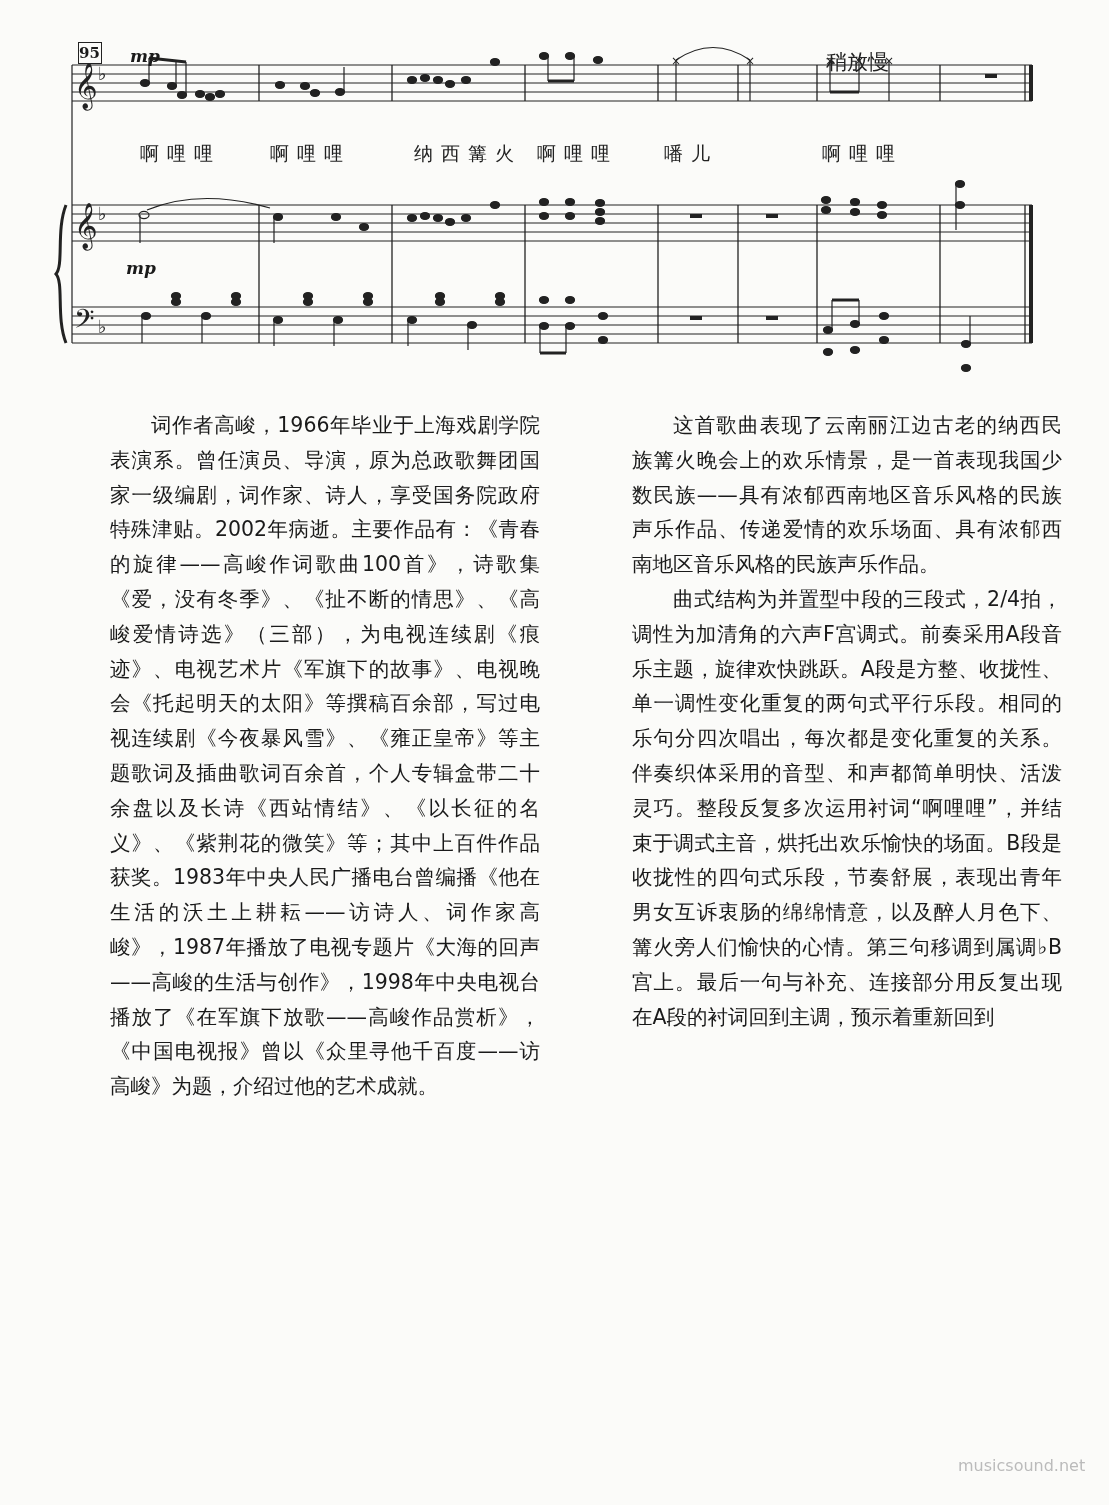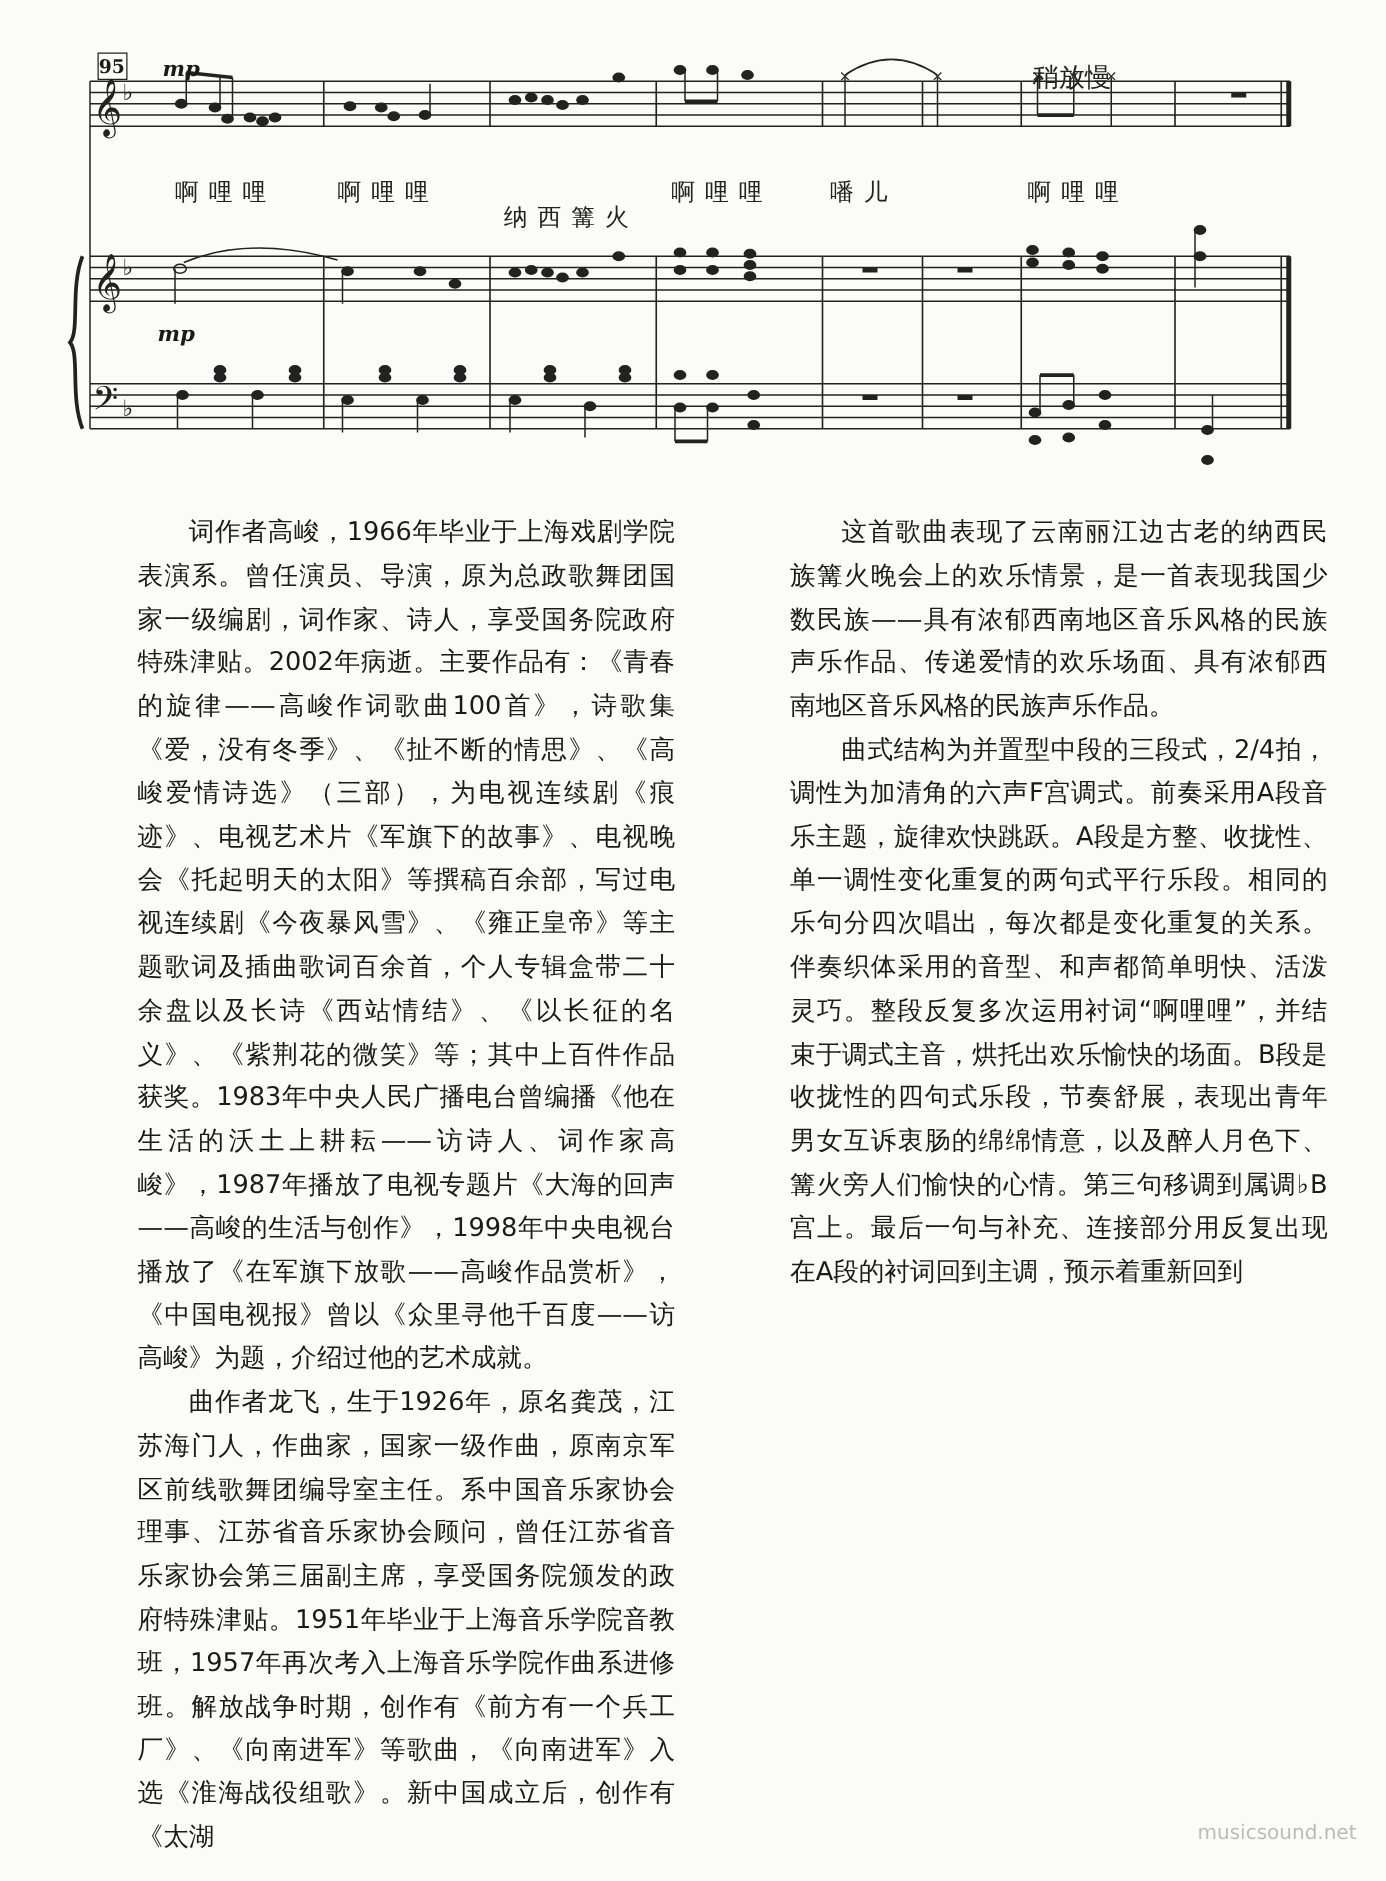--- a/index.html
+++ b/index.html
@@ -217,29 +217,28 @@
     </g>
   </svg>
 
   <div class="rehearsal">95</div>
   <div class="dyn" style="left:130px;top:46px;">mp</div>
   <div class="dyn" style="left:126px;top:258px;">mp</div>
   <div class="tempo">稍放慢</div>
 
   <div class="lyric" style="left:140px;">啊哩哩</div>
   <div class="lyric" style="left:270px;">啊哩哩</div>
-  <div class="lyric" style="left:403px;margin-top:20px;">纳西篝火</div>
+  <div class="lyric" style="left:414px;">纳西篝火</div>
   <div class="lyric" style="left:537px;">啊哩哩</div>
   <div class="lyric" style="left:664px;">噃儿</div>
   <div class="lyric" style="left:822px;">啊哩哩</div>
 </div>
 
 <div class="col left">
   <p class="indent">词作者高峻，1966年毕业于上海戏剧学院表演系。曾任演员、导演，原为总政歌舞团国家一级编剧，词作家、诗人，享受国务院政府特殊津贴。2002年病逝。主要作品有：《青春的旋律——高峻作词歌曲100首》，诗歌集《爱，没有冬季》、《扯不断的情思》、《高峻爱情诗选》（三部），为电视连续剧《痕迹》、电视艺术片《军旗下的故事》、电视晚会《托起明天的太阳》等撰稿百余部，写过电视连续剧《今夜暴风雪》、《雍正皇帝》等主题歌词及插曲歌词百余首，个人专辑盒带二十余盘以及长诗《西站情结》、《以长征的名义》、《紫荆花的微笑》等；其中上百件作品获奖。1983年中央人民广播电台曾编播《他在生活的沃土上耕耘——访诗人、词作家高峻》，1987年播放了电视专题片《大海的回声——高峻的生活与创作》，1998年中央电视台播放了《在军旗下放歌——高峻作品赏析》，《中国电视报》曾以《众里寻他千百度——访高峻》为题，介绍过他的艺术成就。</p>
-  <p class="indent">曲作者龙飞，生于1926年，原名龚茂，江苏海门人，作曲家，国家一级作曲，原南京军区前线歌舞团编导室主任。系中国音乐家协会理事、江苏省音乐家协会顾问，曾任江苏省音乐家协会第三届副主席，享受国务院颁发的政府特殊津贴。1951年毕业于上海音乐学院音教班，1957年再次考入上海音乐学院作曲系进修班。解放战争时期，创作有《前方有一个兵工厂》、《向南进军》等歌曲，《向南进军》入选《淮海战役组歌》。新中国成立后，创作有《太湖</p>
 </div>
 
 <div class="col right">
   <p class="indent">这首歌曲表现了云南丽江边古老的纳西民族篝火晚会上的欢乐情景，是一首表现我国少数民族——具有浓郁西南地区音乐风格的民族声乐作品、传递爱情的欢乐场面、具有浓郁西南地区音乐风格的民族声乐作品。</p>
   <p class="indent">曲式结构为并置型中段的三段式，2/4拍，调性为加清角的六声F宫调式。前奏采用A段音乐主题，旋律欢快跳跃。A段是方整、收拢性、单一调性变化重复的两句式平行乐段。相同的乐句分四次唱出，每次都是变化重复的关系。伴奏织体采用的音型、和声都简单明快、活泼灵巧。整段反复多次运用衬词“啊哩哩”，并结束于调式主音，烘托出欢乐愉快的场面。B段是收拢性的四句式乐段，节奏舒展，表现出青年男女互诉衷肠的绵绵情意，以及醉人月色下、篝火旁人们愉快的心情。第三句移调到属调♭B宫上。最后一句与补充、连接部分用反复出现在A段的衬词回到主调，预示着重新回到</p>
 </div>
 
 <div class="watermark">musicsound.net</div>
 
 </body></html>

